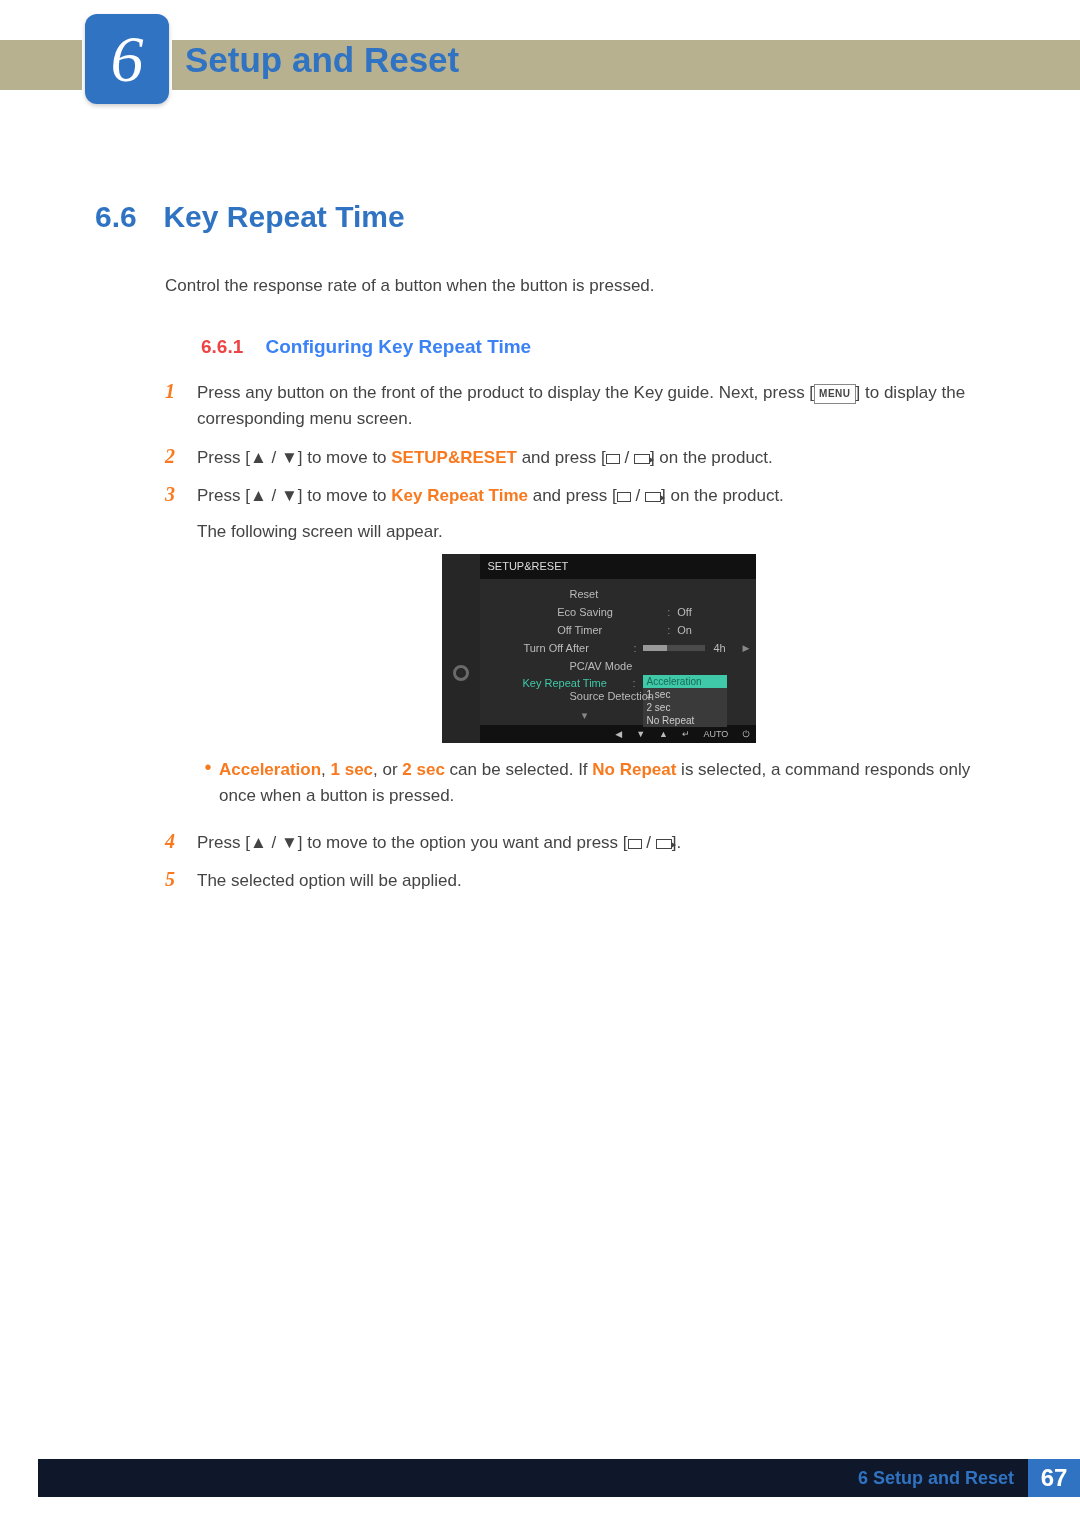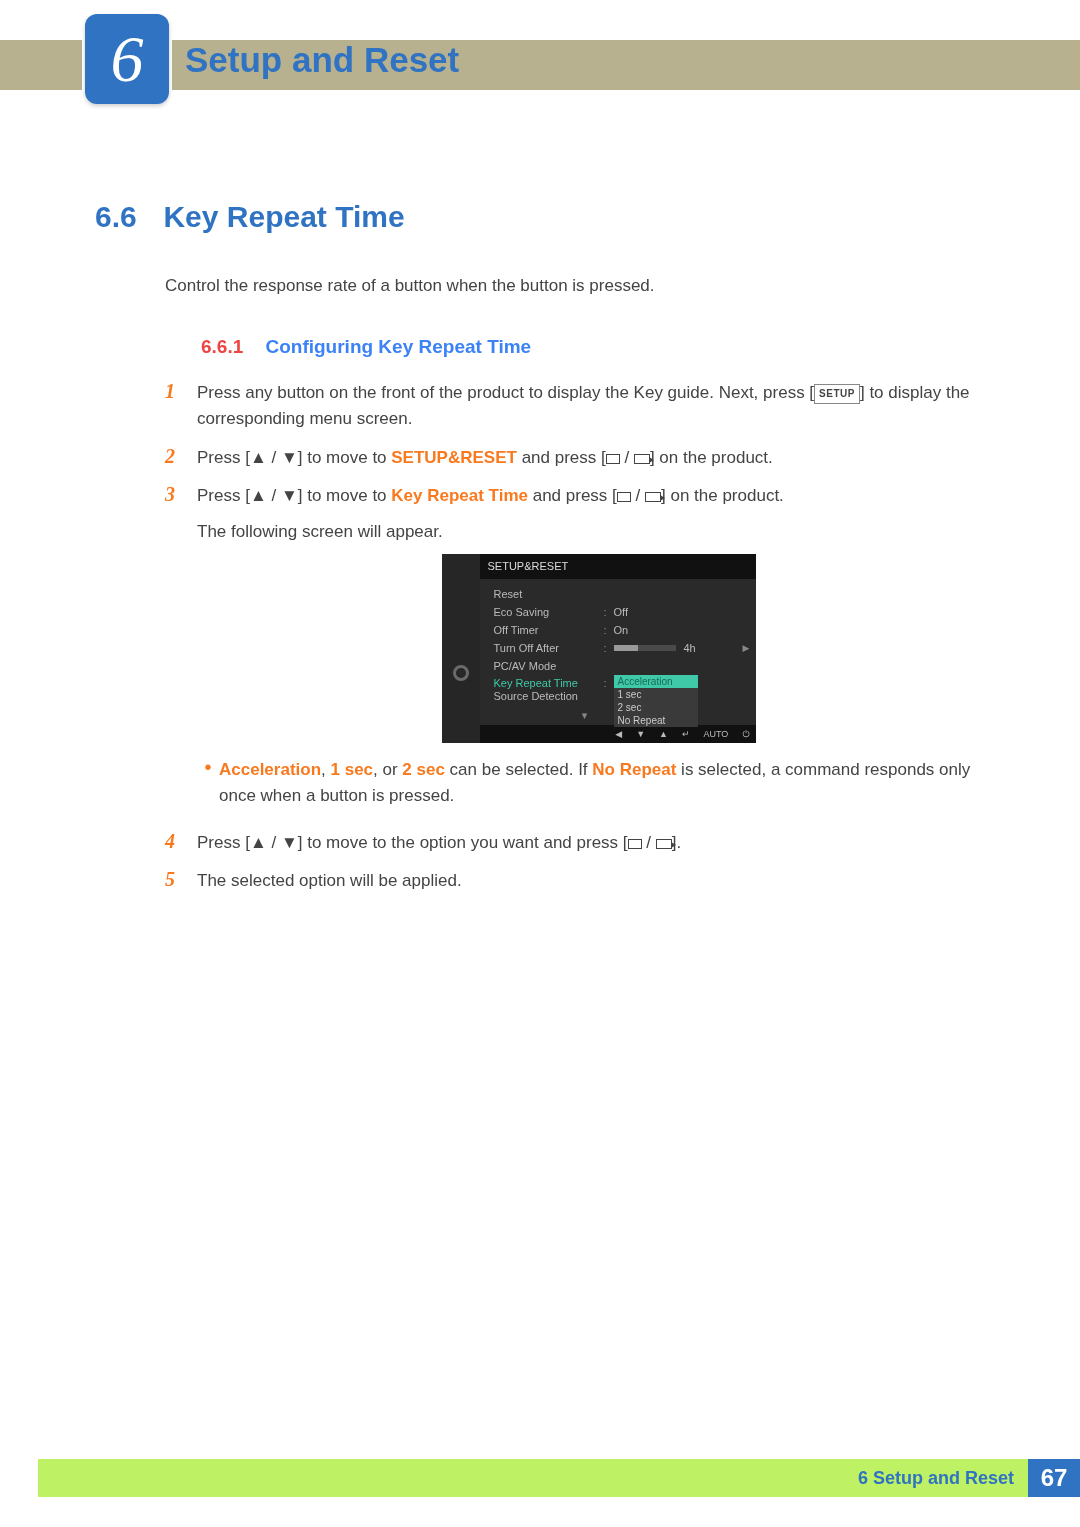--- a/index.html
+++ b/index.html
@@ -140,21 +140,21 @@
   .gear {
     width:16px; height:16px; border:3px solid #6a6a6a; border-radius:50%;
     position:relative;
   }
   .gear::before { content:""; position:absolute; inset:3px; background:#2a2a2a; border-radius:50%; }
   .osd-right { flex:1; }
   .osd-title {
     background:#111; color:#ddd; font-size:11px; padding:4px 8px; width:100%;
   }
   .osd-rows { padding: 6px 0 0 14px; }
-  .osd-row { display:flex; height:18px; align-items:center; }
+  .osd-row { display:flex; height:18px; align-items:center;justify-content:center; }
   .osd-label { width: 110px; }
   .osd-colon { width: 10px; color:#888; }
   .osd-val { color:#bbb; }
   .osd-slider {
     display:inline-block; width:62px; height:6px; background:#4a4a4a; vertical-align:middle;
     position:relative; margin-right:8px;
   }
   .osd-slider::after { content:""; position:absolute; left:0; top:0; bottom:0; width:24px; background:#999; }
   .osd-highlight { color:#3fc9a8; }
   .osd-dropdown {
@@ -178,21 +178,21 @@
   .footer-bar {
     position:absolute;
     bottom:30px;
     left:38px; right:0;
     height:38px;
     display:flex;
     align-items:stretch;
   }
   .footer-bg {
     flex:1;
-    background:#bef264;
+    background:#0f172a;
     display:flex;
     align-items:center;
     justify-content:flex-end;
     padding-right:14px;
     color:#2f73c2;
     font-weight:bold;
     font-size:18px;
   }
   .footer-page {
     width:52px;
@@ -226,21 +226,21 @@
   <div class="subsec">
     <span class="subsec-num">6.6.1</span>
     <span class="subsec-title">Configuring Key Repeat Time</span>
   </div>
 
   <div class="steps">
 
     <div class="step">
       <div class="step-num">1</div>
       <div class="step-body">
-        <span>Press any button on the front of the product to display the Key guide. Next, press [</span><span class="menu-label">SETUP</span><span>] to display the corresponding menu screen.</span>
+        <span>Press any button on the front of the product to display the Key guide. Next, press [</span><span class="menu-label">MENU</span><span>] to display the corresponding menu screen.</span>
       </div>
     </div>
 
     <div class="step">
       <div class="step-num">2</div>
       <div class="step-body">
         <span>Press [</span><span>▲</span><span> / </span><span>▼</span><span>] to move to </span><span class="setup-bold">SETUP&amp;RESET</span><span> and press [</span><span class="rect-icon"></span><span> / </span><span class="source-icon"></span><span>] on the product.</span>
       </div>
     </div>
 

